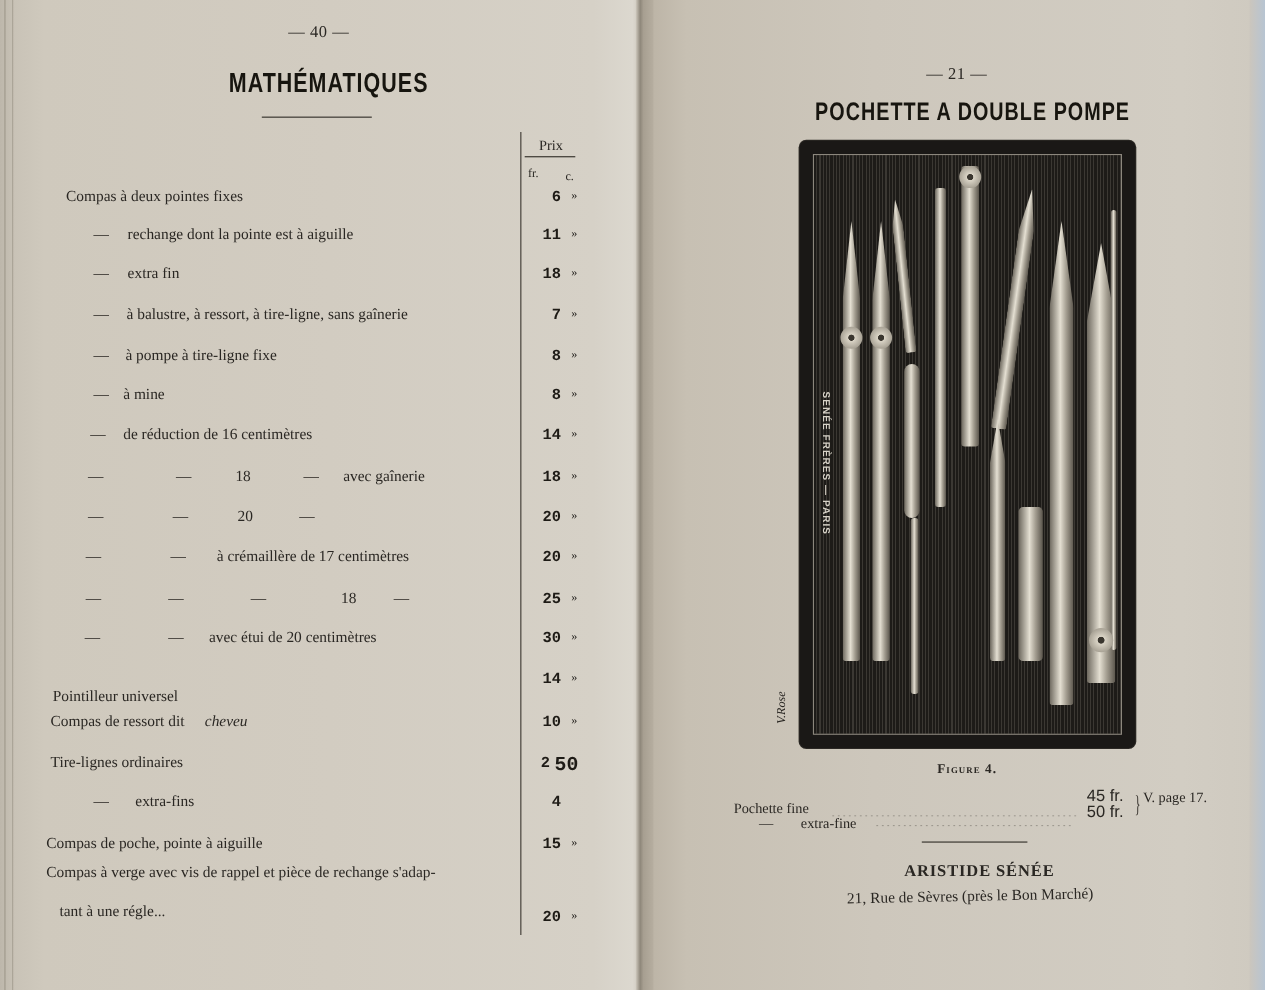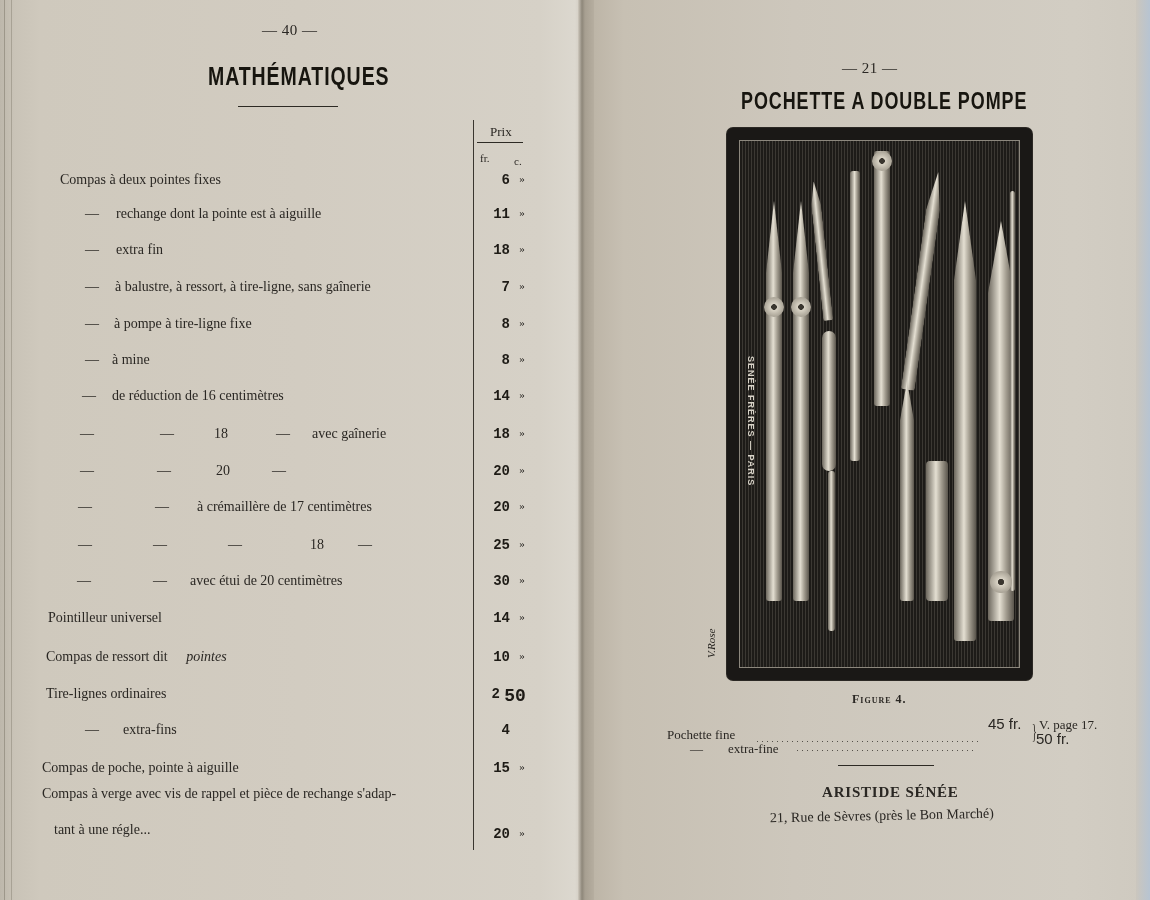--- a/index.html
+++ b/index.html
@@ -197,28 +197,28 @@
         </div>
         <div class="row" style="top: 573px;">
           <span class="dash label" style="left: 37px;">—</span>
           <span class="dash label" style="left: 113px;">—</span>
           <span class="label" style="left: 150px;">avec étui de 20 centimètres</span>
           <span class="dots" style="left: 318.7px; width: 109.3px;"></span>
           <span class="fr">30</span>
           <span class="c">»</span>
         </div>
         <div class="row" style="top: 610px;">
-          <span class="label" style="left: 8px;">Pointilleur universel</span>
+          <span class="label" style="left: 8px; margin-top: 16px;">Pointilleur universel</span>
           <span class="dots" style="left: 140.1px; width: 287.9px;"></span>
           <span class="fr">14</span>
           <span class="c">»</span>
         </div>
         <div class="row" style="top: 649px;">
           <span class="label" style="left: 6px;">Compas de ressort dit</span>
-          <span class="label" style="font-style: italic; left: 146.2px;">pointes</span>
+          <span class="label" style="font-style: italic; left: 146.2px;">cheveu</span>
           <span class="dots" style="left: 194.2px; width: 233.8px;"></span>
           <span class="fr">10</span>
           <span class="c">»</span>
         </div>
         <div class="row" style="top: 686px;">
           <span class="label" style="left: 6px;">Tire-lignes ordinaires</span>
           <span class="dots" style="left: 144.2px; width: 283.8px;"></span>
           <span class="fr" style="left: 418px;">2</span>
           <span class="c num">50</span>
         </div>
@@ -279,20 +279,20 @@
   </div>
 
   <div class="caption">Figure 4.</div>
 
   <div class="rp-row" style="left:667px; top:727px;">Pochette fine</div>
   <div class="rp-dots" style="left:755px; top:732px; width:225px;"></div>
   <div class="rp-row" style="left:690px; top:741px;">—</div>
   <div class="rp-row" style="left:728px; top:741px;">extra-fine</div>
   <div class="rp-dots" style="left:795px; top:741px; width:180px;"></div>
   <div class="rp-price" style="left:988px; top:715px;">45 fr.</div>
-  <div class="rp-price" style="left:988px; top:730px;margin-left:48px;">50 fr.</div>
+  <div class="rp-price" style="left:988px; top:730px;">50 fr.</div>
   <div class="brace" style="left:1029px; top:720px;">}</div>
   <div class="rp-row" style="left:1039px; top:717px; font-size:13px;">V. page 17.</div>
 
   <div class="rule" style="left:838px; top:765px; width:96px;"></div>
   <div class="publisher">ARISTIDE SÉNÉE</div>
   <div class="address">21, Rue de Sèvres (près le Bon Marché)</div>
 </div>
 
 </body></html>

